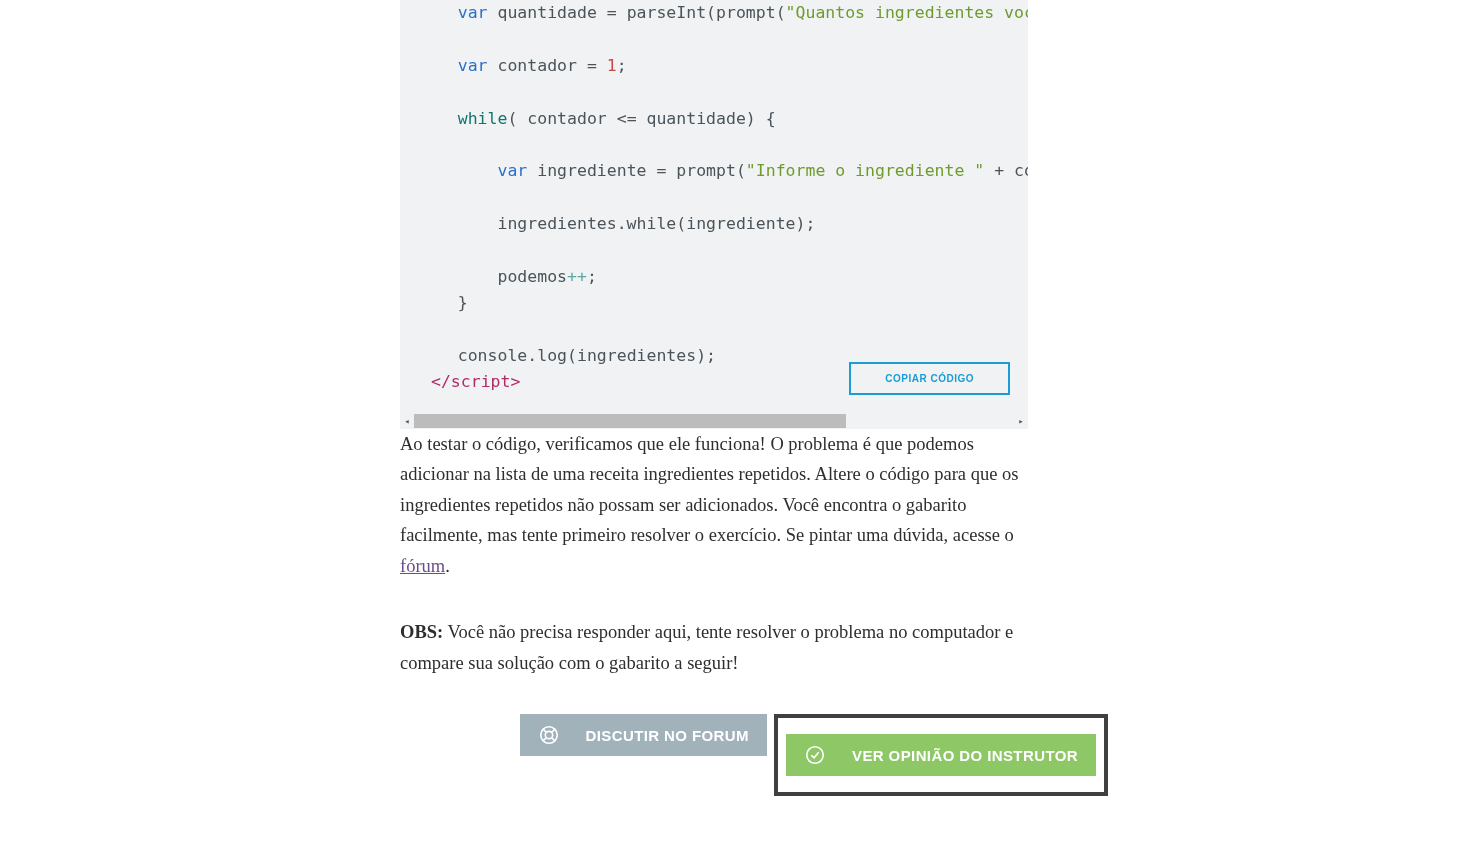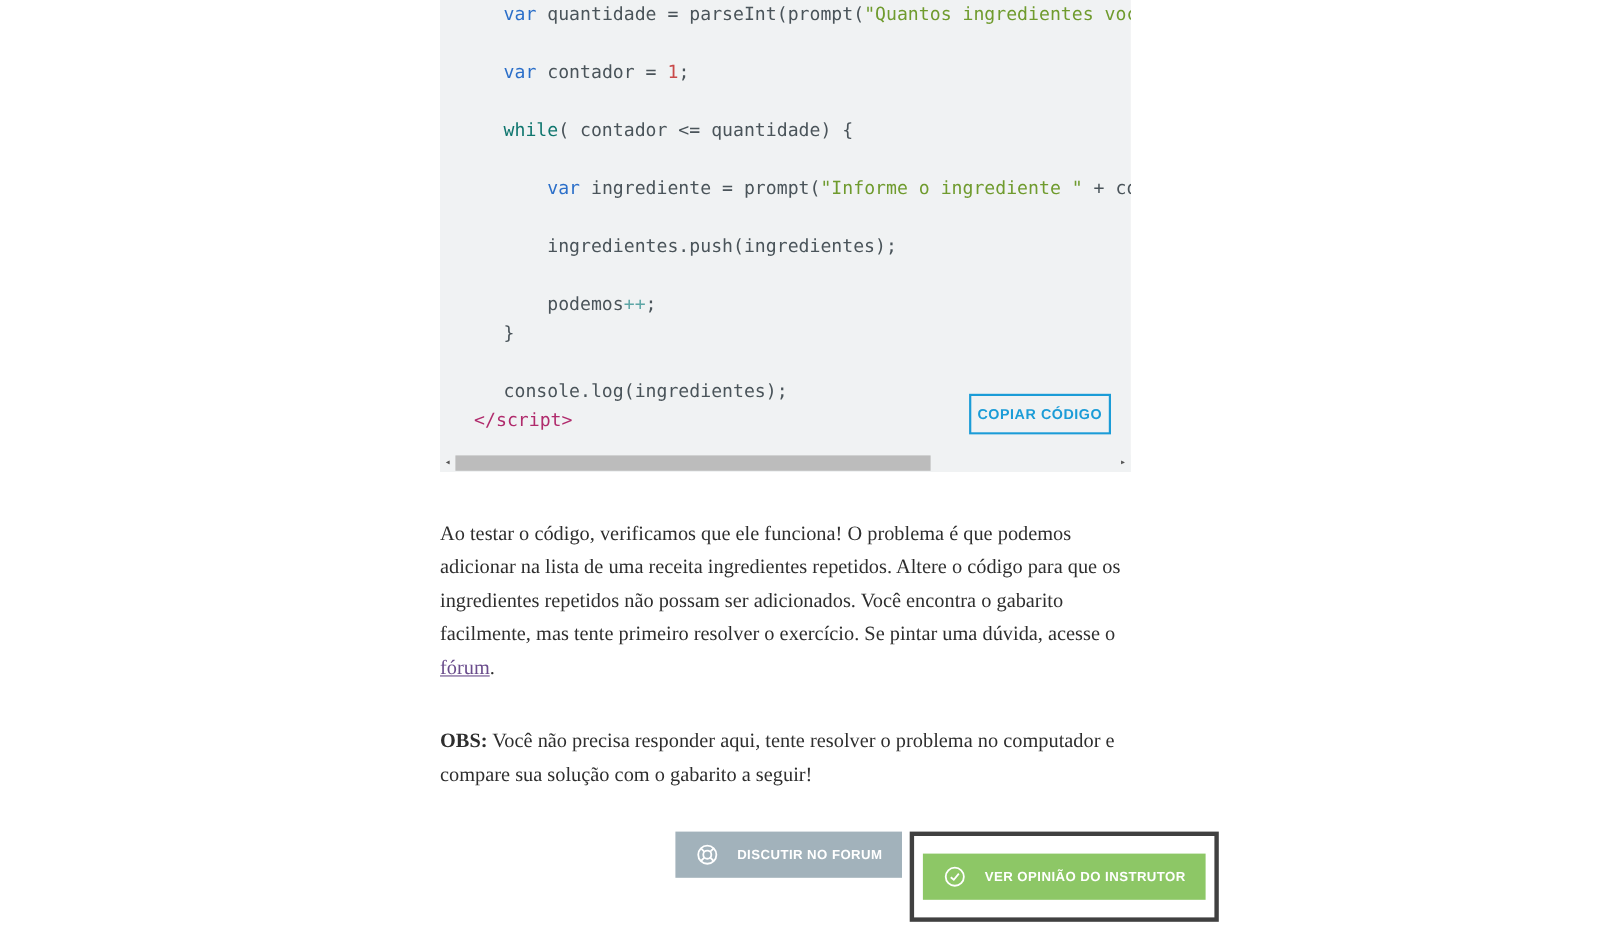--- a/index.html
+++ b/index.html
@@ -29,23 +29,23 @@
   .tag      { color: #b02b6c; margin-left: 13px; }
   .copy-btn {
     position: absolute;
     right: 18px;
     bottom: 34px;
     border: 2px solid #1b9cd7;
     color: #1b9cd7;
     background: transparent;
     font-family: Arial, sans-serif;
     font-weight: bold;
-    font-size: 13px;
+    font-size: 10px;
     letter-spacing: 0.5px;
-    padding: 9px 6px;
+    padding: 9px 34px;
     cursor: pointer;
   }
   .hscroll-track {
     height: 15px;
     background: #f0f2f3;
     position: relative;
     display: flex;
     align-items: center;
   }
   .hscroll-arrow {
@@ -69,21 +69,20 @@
     left: 0;
     width: 72%;
     height: 14px;
     background: #bcbcbc;
     cursor: pointer;
   }
   .para {
     font-size: 18.5px;
     line-height: 1.65;
     color: #2e2e2e;
-    margin-top: 42px;
     font-family: Georgia, serif;
   }
   .para a {
     color: #6a4c8c;
     text-decoration: underline;
   }
   .para2 {
     font-size: 18.5px;
     line-height: 1.65;
     color: #2e2e2e;
@@ -95,24 +94,24 @@
     margin-top: 36px;
     display: flex;
     justify-content: flex-end;
     gap: 10px;
     padding-bottom: 40px;
     width: 708px;
   }
   .btn {
     display: inline-flex;
     align-items: center;
-    gap: 16px;
+    gap: 26px;
     font-family: Arial, sans-serif;
     font-weight: bold;
-    font-size: 12px;
+    font-size: 15px;
     letter-spacing: 0.4px;
     color: #fff;
     border: none;
     cursor: pointer;
     height: 42px;
     padding: 0 18px;
   }
   .btn-forum { background: #a2b2bb; }
   .btn-instr { background: #8dc766; }
   .icon-svg { width: 22px; height: 22px; flex-shrink: 0; }
@@ -131,21 +130,21 @@
 
     <div class="code-block">
       <div class="code-inner"><span>    <span class="kw-var">var</span><span> quantidade = parseInt(prompt(</span><span class="str">"Quantos ingredientes você</span></span>
 
     <span class="kw-var">var</span><span> contador = </span><span class="num">1</span><span>;</span>
 
     <span class="kw-while">while</span><span>( contador &lt;= quantidade) {</span>
 
         <span class="kw-var">var</span><span> ingrediente = prompt(</span><span class="str">"Informe o ingrediente "</span><span> + con</span>
 
-        <span>ingredientes.push(ingredientes);</span>
+        <span>ingredientes.while(ingrediente);</span>
 
         <span>podemos</span><span class="op-inc">++</span><span>;</span>
     <span>}</span>
 
     <span>console.log(ingredientes);</span>
 <span class="tag">&lt;/script​&gt;</span></div>
       <button class="copy-btn">COPIAR CÓDIGO</button>
       <div class="hscroll-track">
         <div class="hscroll-arrow">◂</div>
         <div class="hscroll-bar">

